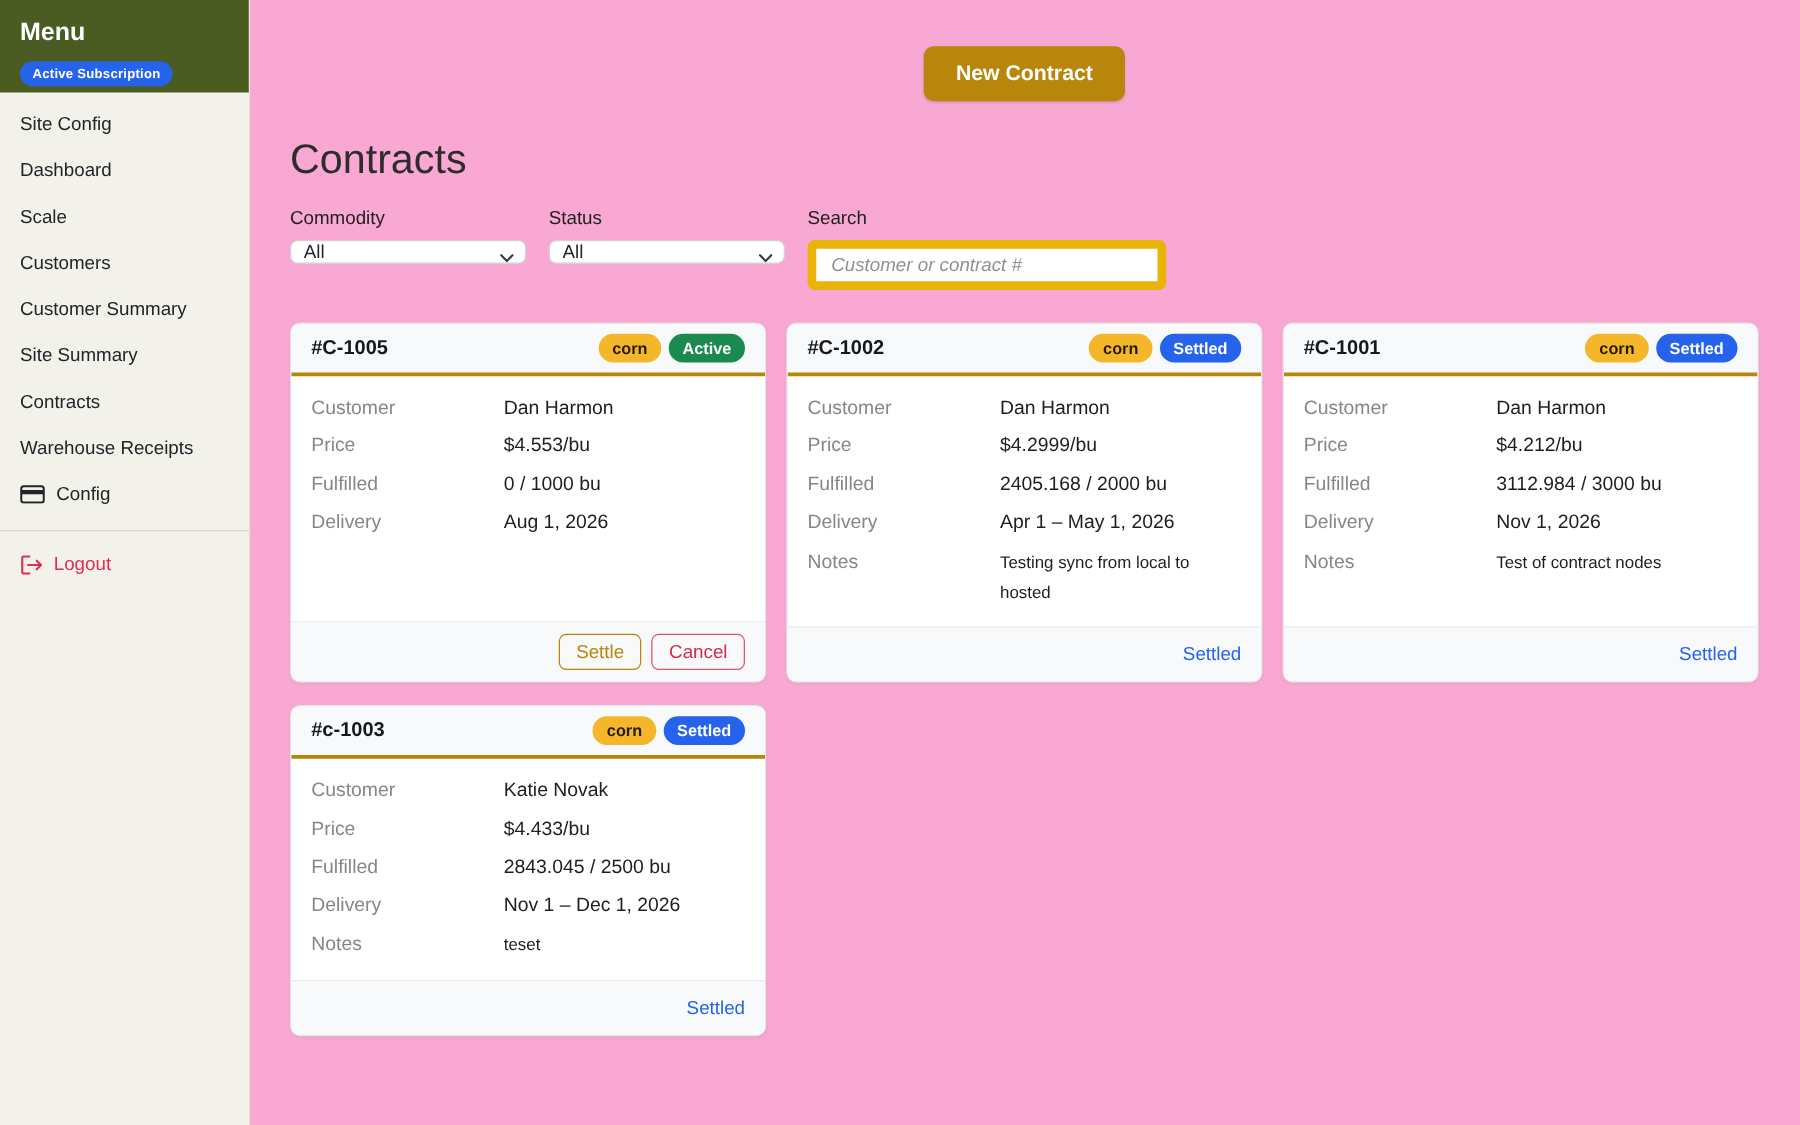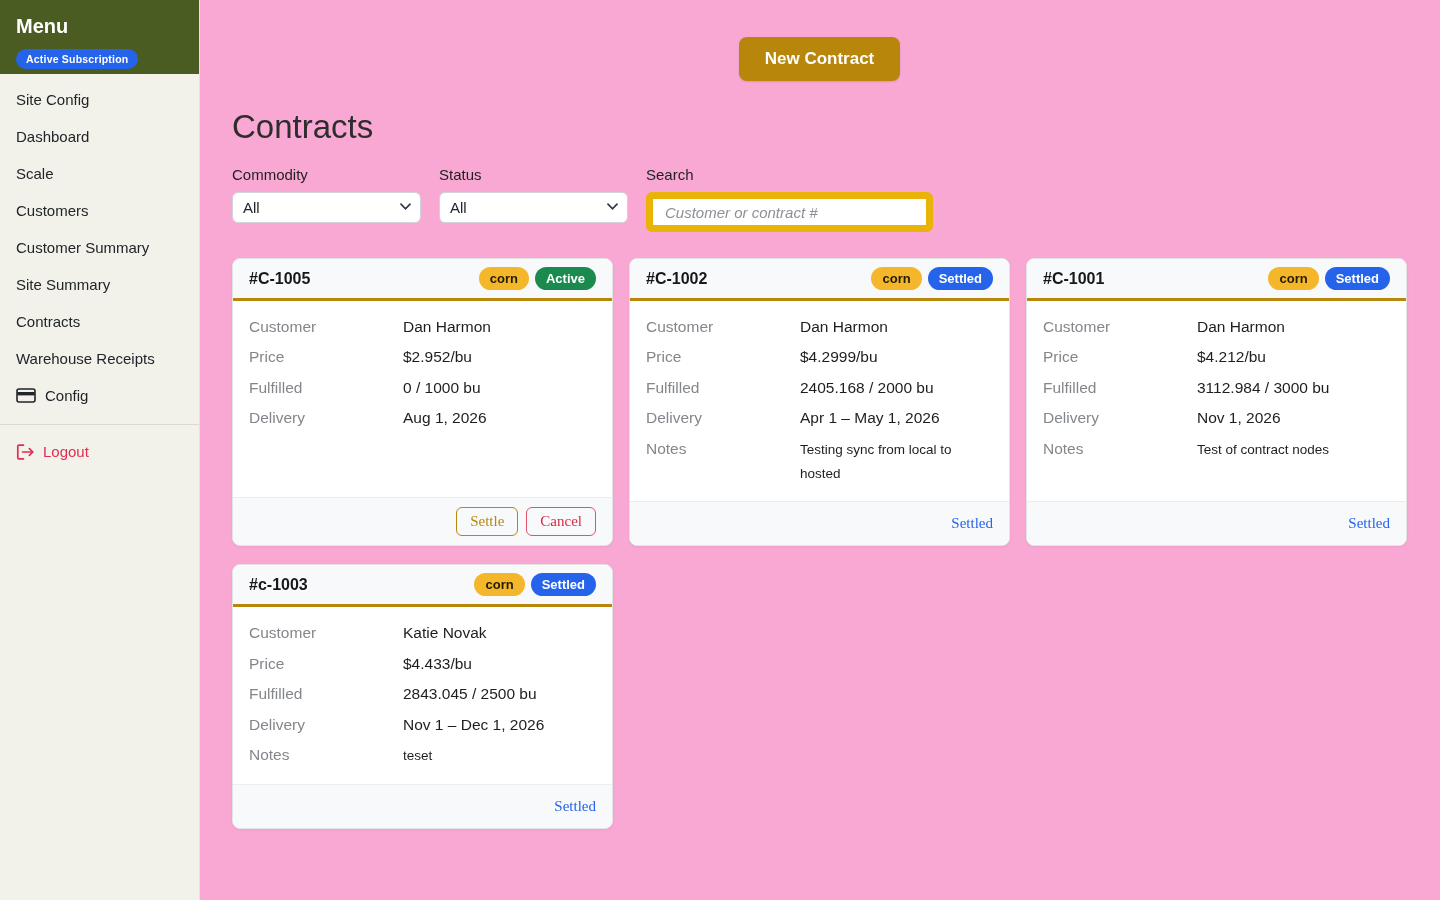--- a/index.html
+++ b/index.html
@@ -62,21 +62,21 @@
     font-size: 33px; font-weight: 400; color: #2d2d2d;
     margin: 27px 0 20px 0;
   }
 
   
   .filters { display: flex; gap: 18px; align-items: flex-start; }
   .filter-label { display: block; font-size: 15px; color: #1f1f1f; margin-bottom: 9px; }
   .select-wrap { position: relative; }
   .select-wrap select {
     appearance: none; -webkit-appearance: none;
-    width: 189px; height: 31px;
+    width: 189px; height: 19px;
     border: 1px solid #ced4da; border-radius: 6px;
     background: #ffffff; padding: 0 28px 0 10px;
     font-family: inherit; font-size: 15px; color: #212529; cursor: pointer;
   }
   .chevron { position: absolute; right: 10px; top: 11px; pointer-events: none; line-height: 0; }
   .search-input {
     width: 287px; height: 40px;
     border: 7px solid #eab308; border-radius: 6px;
     background: #ffffff; padding: 0 12px;
     font-family: inherit; font-size: 15px; color: #212529; font-style: italic;
@@ -121,21 +121,20 @@
   .row-value { color: #1c1e21; font-size: 15.5px; line-height: 1.45; }
   .row-value.notes { font-size: 13.5px; line-height: 1.8; }
 
   .card-footer {
     margin-top: auto;
     background: #f8f9fa;
     border-top: 1px solid #ebedef;
     padding: 9px 16px;
     display: flex; justify-content: flex-end; align-items: center; gap: 8px;
     min-height: 44px;
-    font-family: Liberation Serif, serif;
   }
   .btn-outline {
     background: transparent; font-family: inherit;
     font-size: 15px; padding: 5px 13px;
     border-radius: 6px; cursor: pointer;
   }
   .btn-settle { border: 1px solid #b8860b; color: #b8860b; }
   .btn-cancel { border: 1px solid #e0536b; color: #d52b47; }
   .settled-link { color: #2563eb; font-size: 15px; cursor: pointer; text-decoration: none; }
 </style>
@@ -244,21 +243,21 @@
         <span class="badge badge-active">Active</span>
       </span>
     </div>
     <div class="card-body">
           <div class="row">
             <div class="row-label">Customer</div>
             <div class="row-value">Dan Harmon</div>
           </div>
           <div class="row">
             <div class="row-label">Price</div>
-            <div class="row-value">$2.952/bu</div>
+            <div class="row-value">$4.553/bu</div>
           </div>
           <div class="row">
             <div class="row-label">Fulfilled</div>
             <div class="row-value">0 / 1000 bu</div>
           </div>
           <div class="row">
             <div class="row-label">Delivery</div>
             <div class="row-value">Aug 1, 2026</div>
           </div>
         </div>

